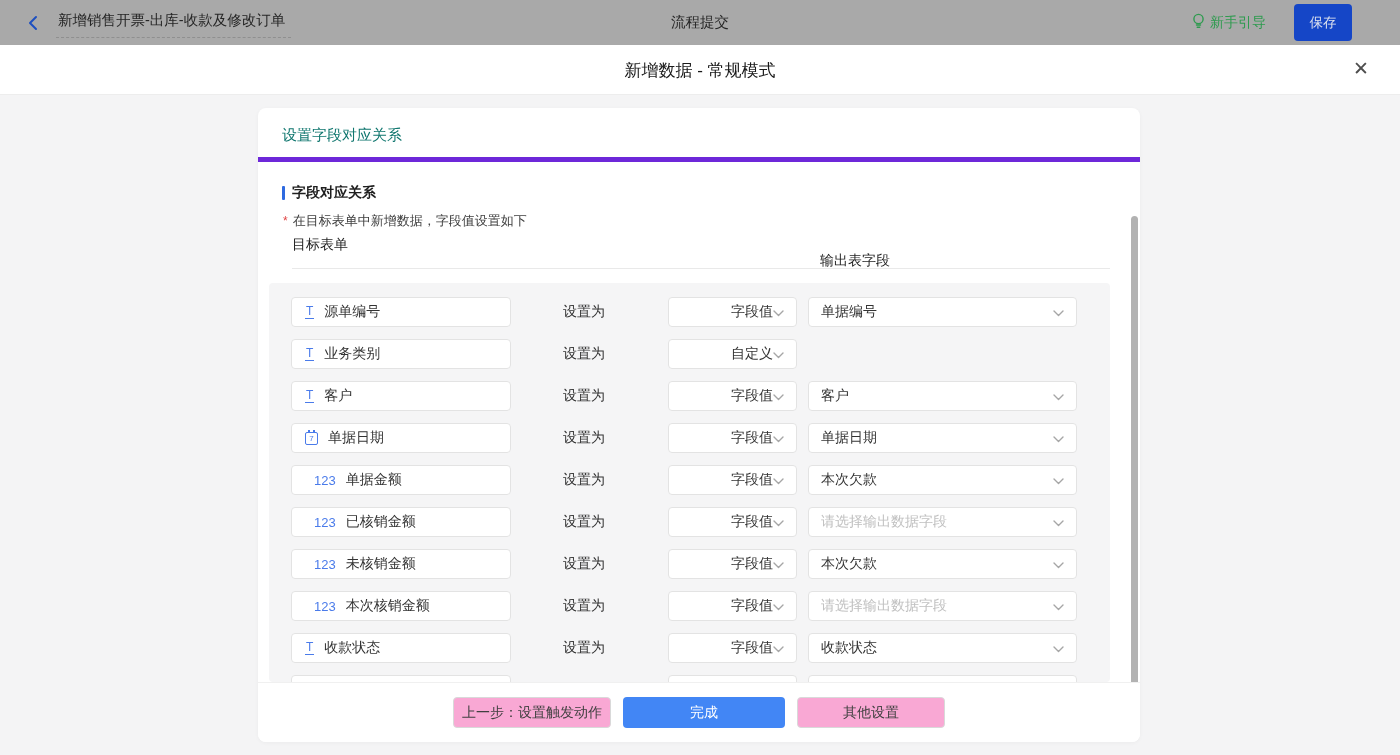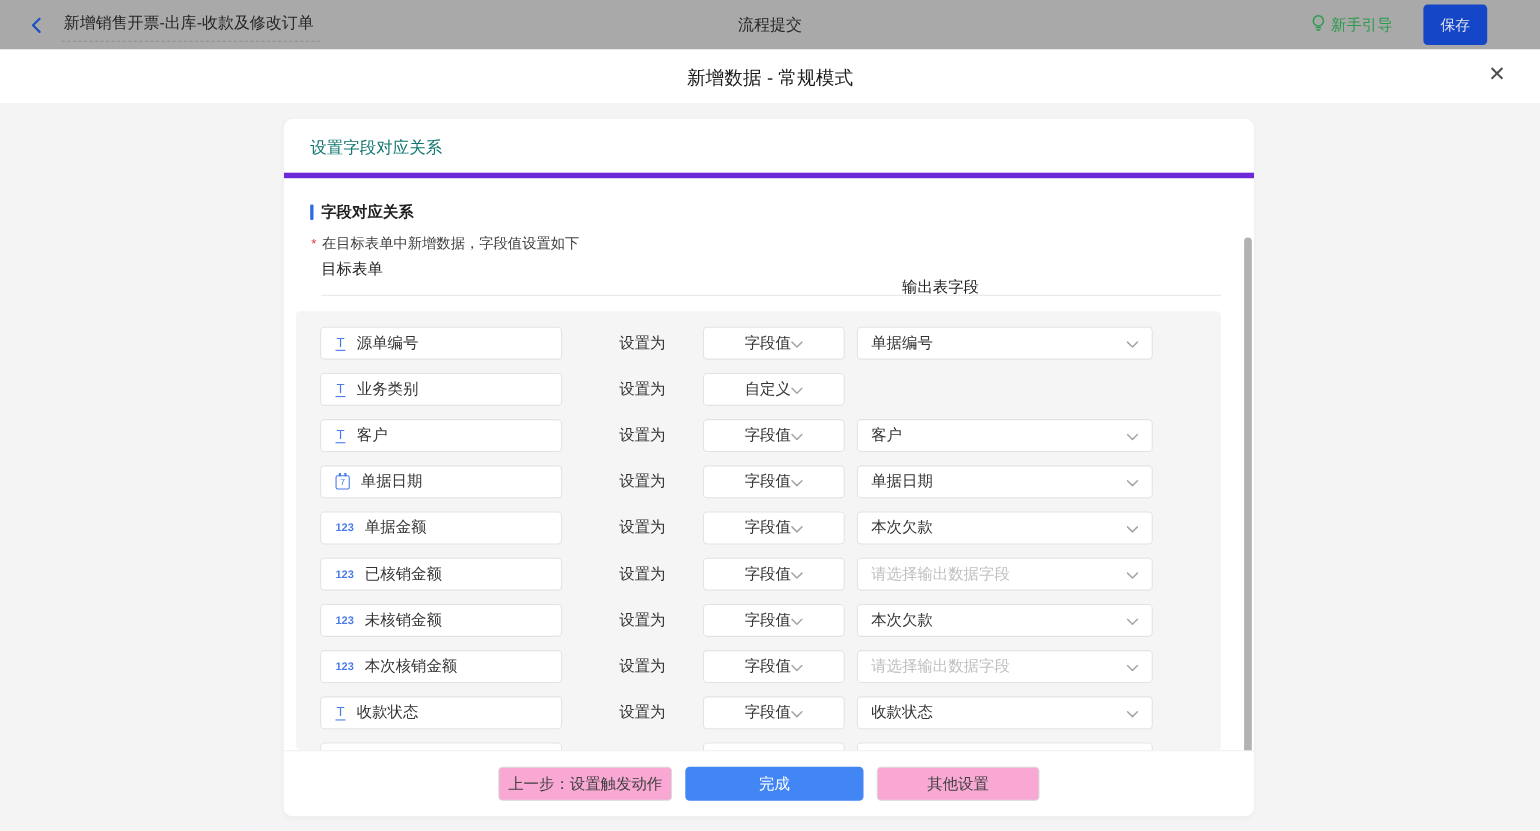--- a/index.html
+++ b/index.html
@@ -46,27 +46,27 @@
   .col-divider { position:absolute; left:34px; top:106px; width:818px; height:1px; background:#e9e9e9; }
 
   .rows-panel { position:absolute; left:11px; top:121px; width:841px; height:399px;
     background:#f5f5f6; border-radius:4px; padding:14px 0 0 22px; overflow:hidden; }
 
   .m-row { display:flex; align-items:center; height:30px; margin-bottom:12px; }
   .box { background:#ffffff; border:1px solid #e3e3e3; border-radius:4px; height:30px;
     display:flex; align-items:center; font-size:14px; color:#333333; }
   .field-box { width:220px; padding-left:13px; gap:10px; }
   .setas { margin-left:52px; width:48px; font-size:14px; color:#333333; }
-  .sel-mode { margin-left:28px; width:129px; padding:0 12px; justify-content:center; cursor:pointer; }
+  .sel-mode { margin-left:57px; width:129px; padding:0 12px; justify-content:flex-end; cursor:pointer; }
   .sel-out  { margin-left:11px; width:269px; padding:0 12px; justify-content:space-between; cursor:pointer; }
   .placeholder { color:#c0c0c0; }
 
   .icon-text { color:#4a7bea; font-size:12px; line-height:11px; border-bottom:1px solid #4a7bea;
     padding:0 1px 1px 1px; font-weight:500; }
-  .icon-num { color:#4a7bea; font-size:10px; font-weight:700; letter-spacing:0; }
+  .icon-num { color:#4a7bea; font-size:13px; font-weight:400; letter-spacing:0;margin-left:9px; }
   .icon-cal { width:13px; height:13px; border:1px solid #4a7bea; border-radius:2px;
     color:#4a7bea; font-size:8px; display:flex; align-items:center; justify-content:center; position:relative; }
   .icon-cal::before { content:""; position:absolute; top:-3px; left:2px; width:2px; height:3px; background:#4a7bea; }
   .icon-cal::after  { content:""; position:absolute; top:-3px; right:2px; width:2px; height:3px; background:#4a7bea; }
 
   .chev { flex:0 0 auto; }
 
   .card-footer { height:60px; border-top:1px solid #f0f0f0; display:flex;
     align-items:center; justify-content:center; gap:12px; background:#fff; }
   .btn { height:31px; border-radius:4px; font-size:14px; cursor:pointer;

